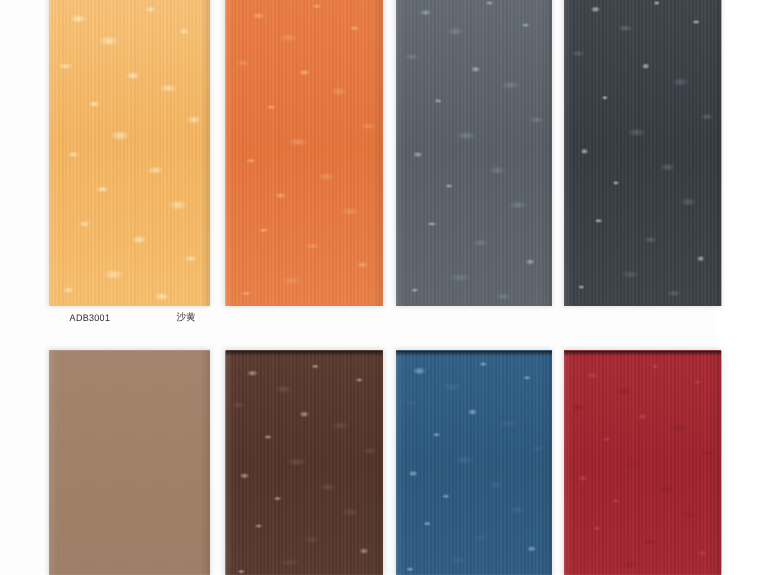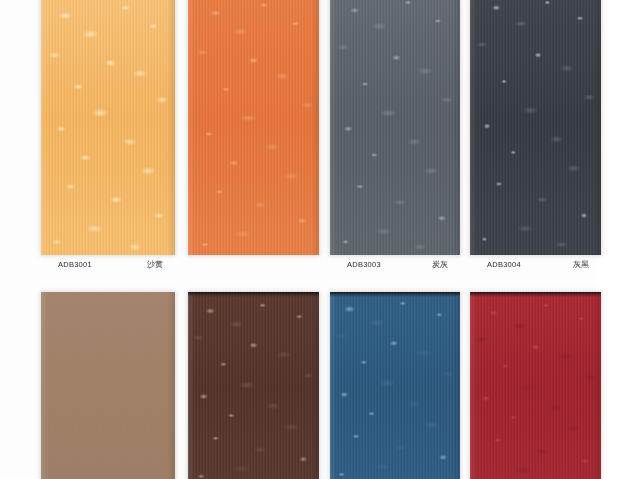--- a/index.html
+++ b/index.html
@@ -322,35 +322,27 @@
         <div class="tile-texture"></div>
         <div class="tile-shade"></div>
       </div>
     </div>
 
     <div class="swatch-cell col-3">
       <div class="tile" id="tile-adb3003">
         <div class="tile-texture"></div>
         <div class="tile-shade"></div>
       </div>
-      <div class="caption">
-        <span class="code">ADB3003</span>
-        <span class="cname">炭灰</span>
-      </div>
     </div>
 
     <div class="swatch-cell col-4">
       <div class="tile" id="tile-adb3004">
         <div class="tile-texture"></div>
         <div class="tile-shade"></div>
       </div>
-      <div class="caption">
-        <span class="code">ADB3004</span>
-        <span class="cname">灰黑</span>
-      </div>
     </div>
 
   </div>
 
   <div class="swatch-row" id="swatch-row-2">
 
     <div class="swatch-cell col-1">
       <div class="tile" id="tile-adb3005">
         <div class="tile-texture"></div>
         <div class="tile-shade"></div>

